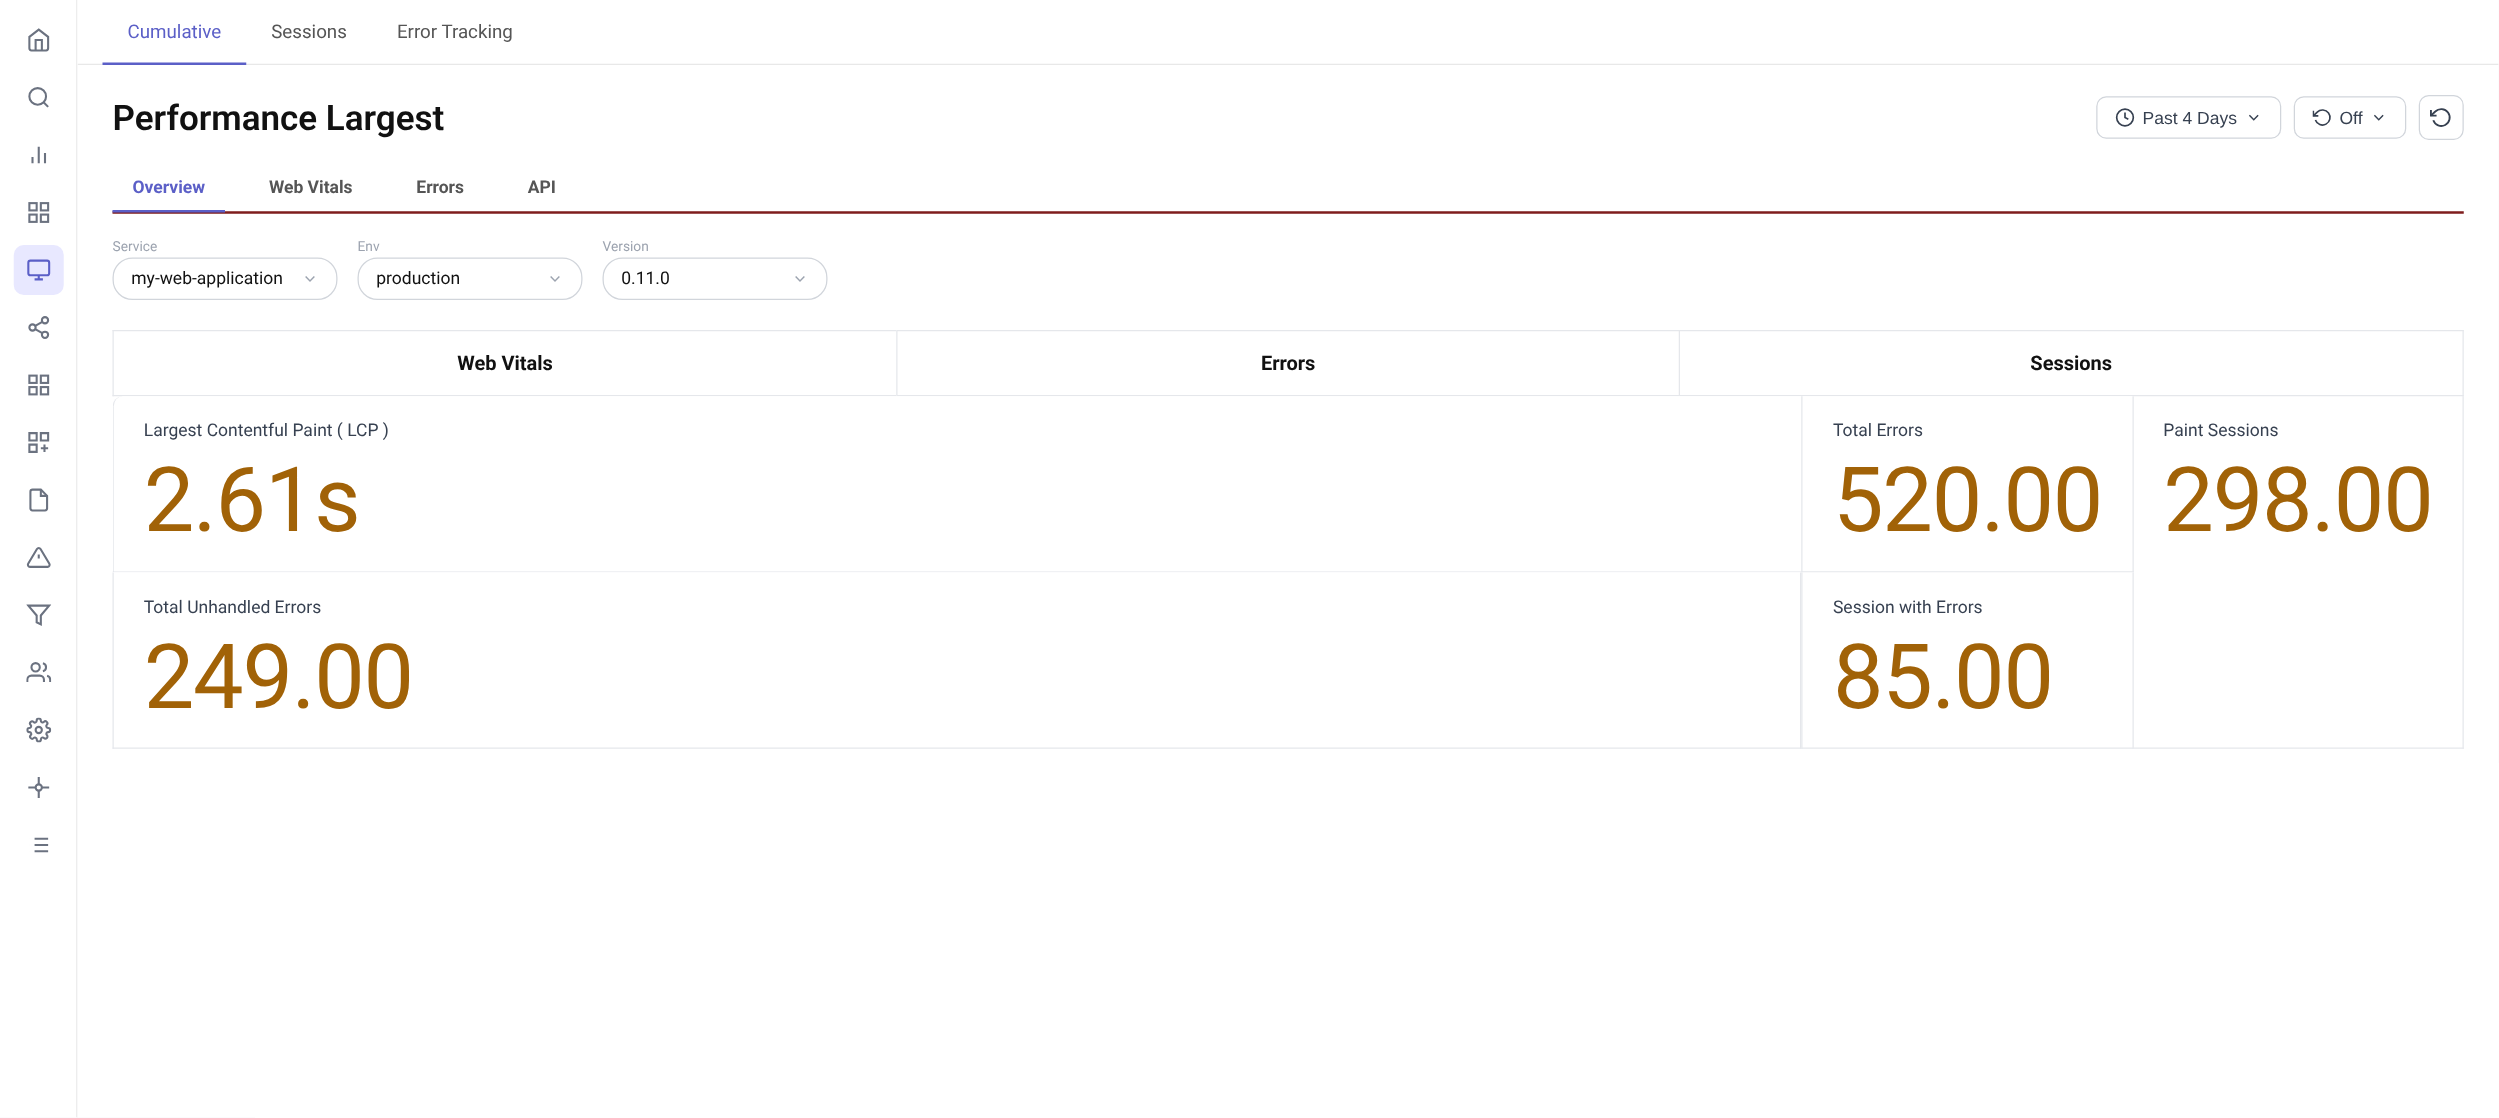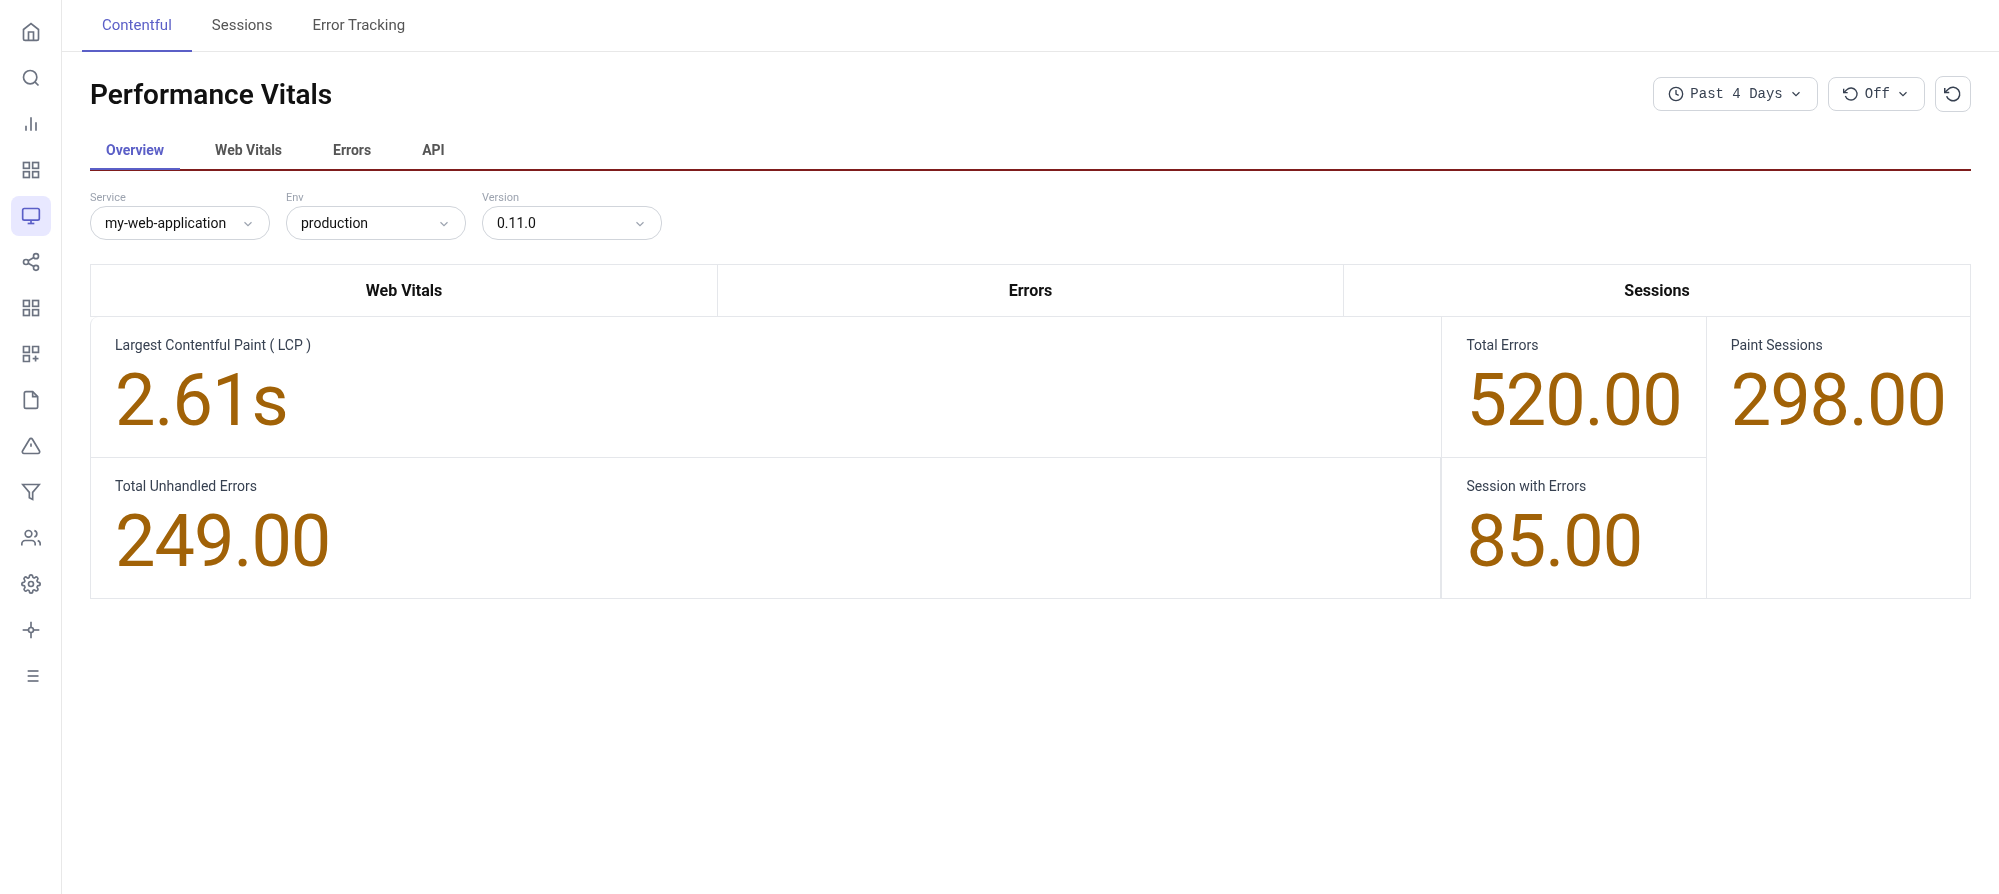--- a/index.html
+++ b/index.html
@@ -98,21 +98,20 @@
       display: flex;
       align-items: center;
       gap: 6px;
       padding: 8px 14px;
       border: 1px solid #d1d5db;
       border-radius: 8px;
       background: #fff;
       cursor: pointer;
       font-size: 14px;
       color: #374151;
-      font-family: Liberation Mono, monospace;
     }
     .control-btn svg { flex-shrink: 0; }
     .icon-btn {
       width: 36px;
       height: 36px;
       display: flex;
       align-items: center;
       justify-content: center;
       border: 1px solid #d1d5db;
       border-radius: 8px;
@@ -153,21 +152,21 @@
       display: flex;
       flex-direction: column;
       gap: 2px;
     }
     .filter-label {
       font-size: 11px;
       color: #9ca3af;
     }
     .filter-dropdown {
       display: flex;
-      align-items: flex-end;
+      align-items: center;
       gap: 8px;
       padding: 8px 14px;
       border: 1px solid #d1d5db;
       border-radius: 16px;
       background: #fff;
       cursor: pointer;
       font-size: 14px;
       color: #111;
       min-width: 180px;
     }
@@ -316,29 +315,29 @@
         <line x1="3" y1="6" x2="3.01" y2="6"></line>
         <line x1="3" y1="12" x2="3.01" y2="12"></line>
         <line x1="3" y1="18" x2="3.01" y2="18"></line>
       </svg>
   </div>
 </nav>
 
 <main class="main">
 
   <div class="top-tabs">
-    <div class="top-tab active">Contentful</div>
+    <div class="top-tab active">Cumulative</div>
     <div class="top-tab">Sessions</div>
     <div class="top-tab">Error Tracking</div>
   </div>
 
   <div class="content">
 
     <div class="header-row">
-      <h1 class="page-title">Performance Vitals</h1>
+      <h1 class="page-title">Performance Largest</h1>
       <div class="header-controls">
         <button class="control-btn">
           <svg width="16" height="16" viewBox="0 0 24 24" fill="none" stroke="currentColor" stroke-width="2">
               <circle cx="12" cy="12" r="10"></circle>
               <polyline points="12 6 12 12 16 14"></polyline>
             </svg>
           <span>Past 4 Days</span>
           <svg width="14" height="14" viewBox="0 0 24 24" fill="none" stroke="currentColor" stroke-width="2">
               <polyline points="6 9 12 15 18 9"></polyline>
             </svg>

